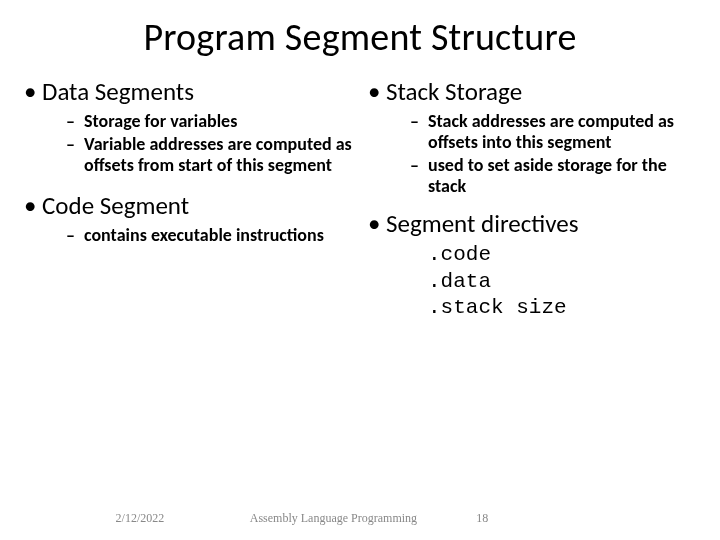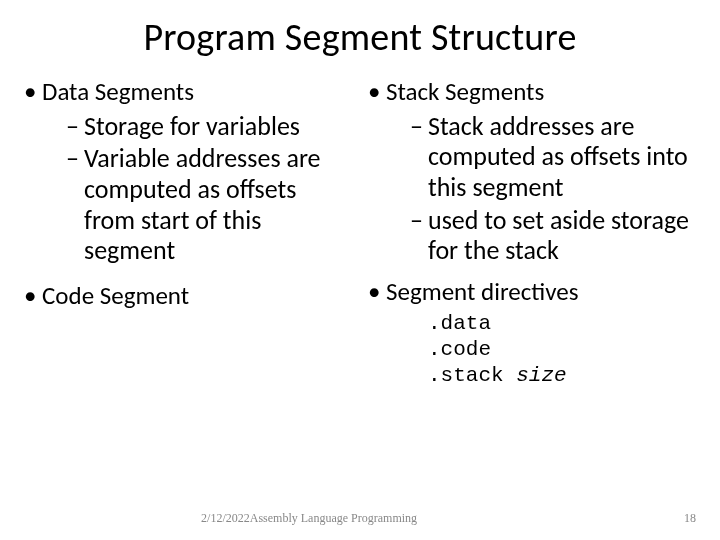--- a/index.html
+++ b/index.html
@@ -44,79 +44,81 @@
     line-height: 1.15;
   }
   .lvl1::before {
     content: "•";
     position: absolute;
     left: 0;
     top: 0;
     font-size: 25px;
   }
   .lvl2 {
-    font-size: 26px;
+    font-size: 18px;
     margin: 2px 0 2px 0;
     padding-left: 60px;
     position: relative;
     line-height: 1.18;
+    font-weight: bold;
   }
   .lvl2::before {
     content: "–";
     position: absolute;
     left: 42px;
     top: 0;
   }
   .directive-block {
     font-family: "Courier New", monospace;
     font-size: 21px;
     padding-left: 60px;
     line-height: 1.25;
     margin-top: 2px;
   }
   .directive-block .row { white-space: pre; }
-  .directive-block .sz { font-style: italic; }
+  .directive-block .sz { }
   .footer {
     position: absolute;
     bottom: 14px;
     left: 0;
     width: 100%;
     display: flex;
     font-size: 12px;
     color: #888;
     font-family: "Times New Roman", serif;
   }
-  .footer .date { width: 33%; padding-left: 30px; text-align: right; }
+  .footer .date { width: 33%; padding-left: 30px; text-align: center; }
   .footer .ftitle { width: 34%; }
-  .footer .page { width: 33%; padding-right: 24px; text-align: right; }
+  .footer .page { width: 33%; padding-right: 24px; }
 </style>
 </head>
 <body>
 
 <div class="slide">
 
   <div class="title">Program Segment Structure</div>
 
   <div class="body">
 
     <div class="col left">
       <div class="lvl1">Data Segments</div>
       <div class="lvl2">Storage for variables</div>
       <div class="lvl2">Variable addresses are computed as offsets from start of this segment</div>
       <div class="lvl1" style="margin-top:16px">Code Segment</div>
+      <div class="lvl2">contains executable instructions</div>
     </div>
 
     <div class="col right">
-      <div class="lvl1">Stack Segments</div>
+      <div class="lvl1">Stack Storage</div>
       <div class="lvl2">Stack addresses are computed as offsets into this segment</div>
       <div class="lvl2">used to set aside storage for the stack</div>
       <div class="lvl1" style="margin-top:12px">Segment directives</div>
       <div class="directive-block">
+        <div class="row">.code</div>
         <div class="row">.data</div>
-        <div class="row">.code</div>
         <div class="row"><span>.stack </span><span class="sz">size</span></div>
       </div>
     </div>
 
   </div>
 
   <div class="footer">
     <div class="date">2/12/2022</div>
     <div class="ftitle">Assembly Language Programming</div>
     <div class="page">18</div>

